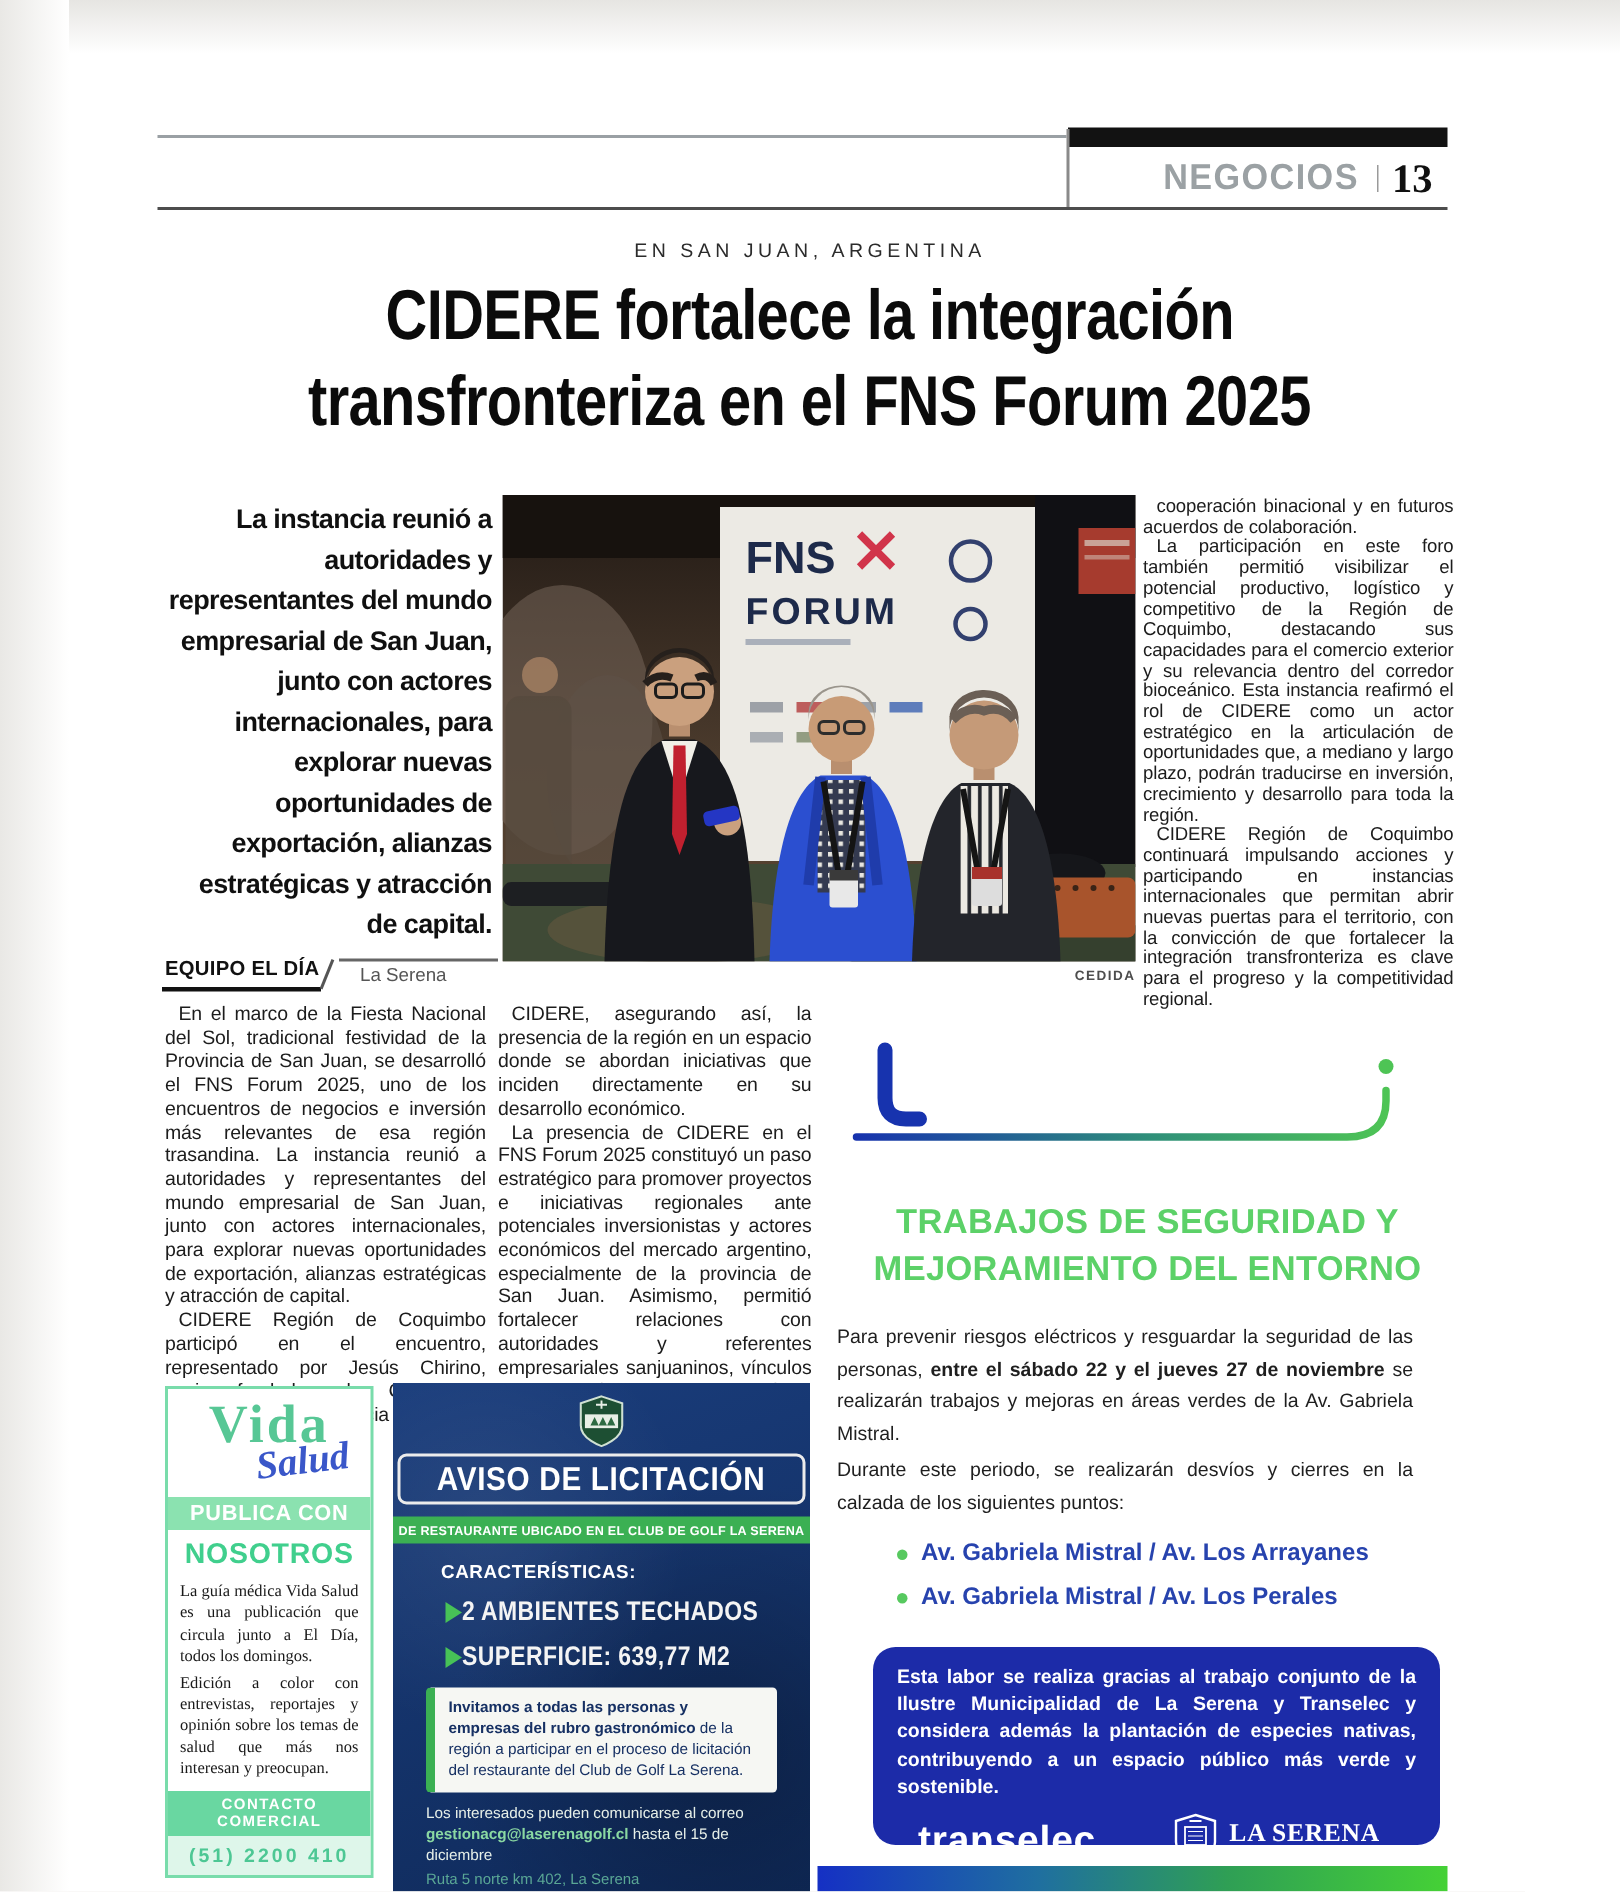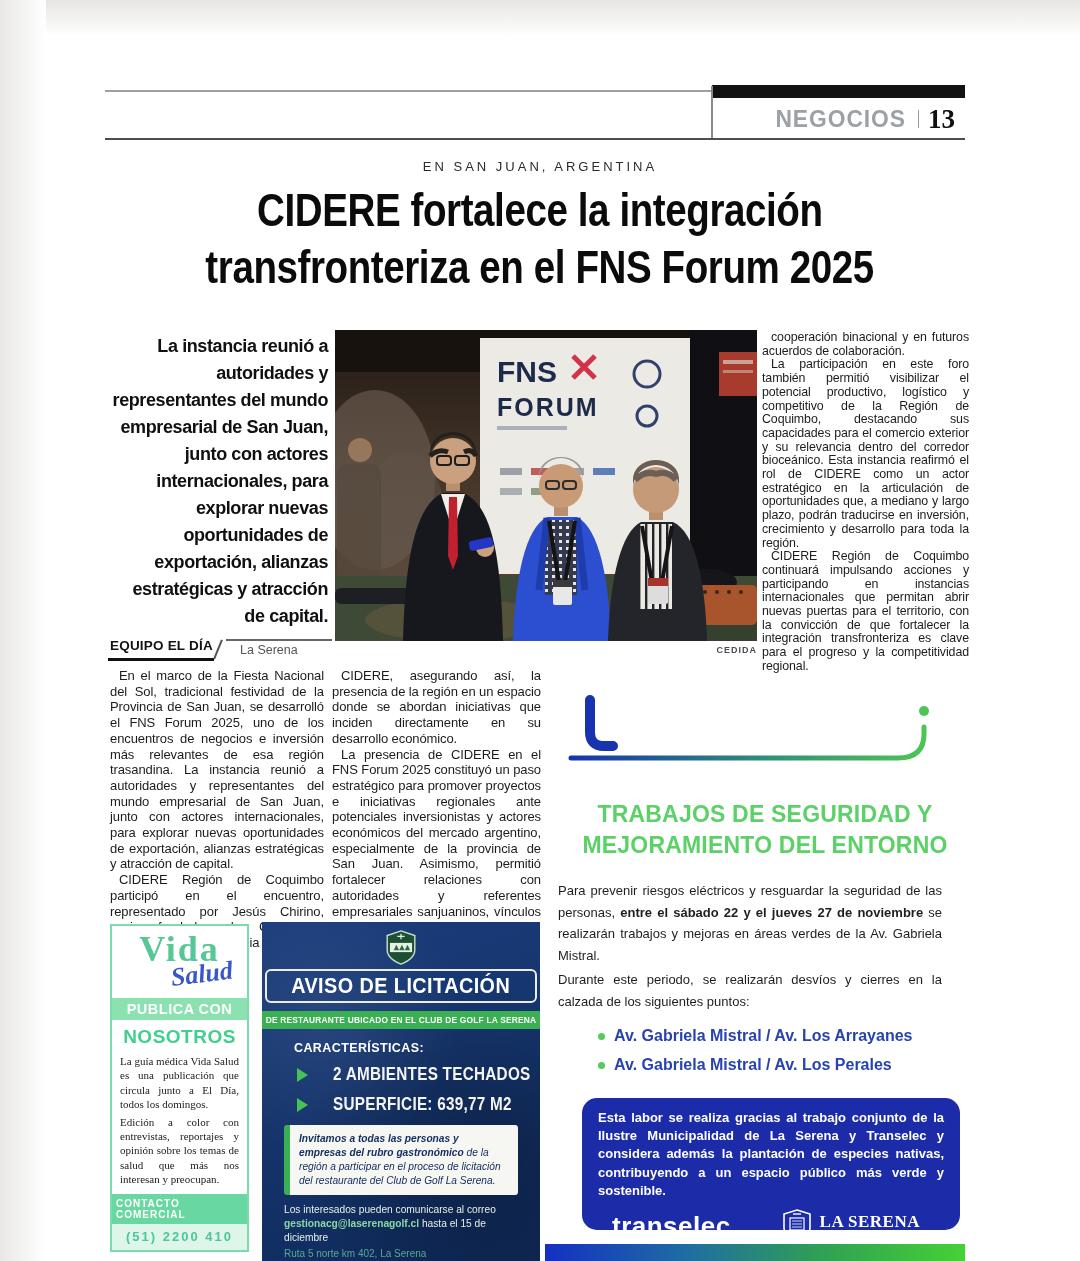--- a/index.html
+++ b/index.html
@@ -65,38 +65,38 @@
 
   
   .vida{left:110px;top:924px;width:139px;height:328px;border:2px solid #79dcab;box-sizing:border-box;background:#fff;display:flex;flex-direction:column;overflow:hidden;}
   .vida-title1{font-family:"Liberation Serif",serif;font-size:36px;font-weight:bold;color:#57c795;text-align:center;letter-spacing:2px;margin-top:4px;line-height:38px;}
   .vida-title2{font-family:"Liberation Serif",serif;font-style:italic;font-size:26px;font-weight:bold;color:#3a57c9;text-align:right;padding-right:14px;margin-top:-6px;transform:rotate(-7deg);line-height:30px;}
   .vida-band1{margin-top:6px;background:#8be2b0;color:#fff;font-weight:bold;font-size:14.5px;letter-spacing:0.5px;text-align:center;padding:3px 0;}
   .vida-nosotros{margin-top:6px;color:#40cf8d;font-weight:bold;font-size:19px;letter-spacing:0.5px;text-align:center;}
   .vida-body{margin-top:6px;padding:0 8px;font-family:"Liberation Serif",serif;font-size:11px;line-height:14.4px;text-align:justify;color:#1a1a1a;}
   .vida-body p{margin:0 0 3px 0;}
   .vida-spacer{flex:1;}
-  .vida-contact{background:#69d7a1;color:#fff;font-weight:bold;font-size:10px;letter-spacing:1px;text-align:left;padding:4px 4px;}
+  .vida-contact{background:#69d7a1;color:#fff;font-weight:bold;font-size:10px;letter-spacing:1px;text-align:center;padding:4px 4px;}
   .vida-phone{background:#def6ea;color:#4dc794;font-weight:bold;font-size:13px;letter-spacing:2px;text-align:center;padding:5px 0 6px;}
 
   
   .aviso{left:262px;top:922px;width:278px;height:339px;box-sizing:border-box;overflow:hidden;
          background-image:radial-gradient(circle at 22% 28%,rgba(255,255,255,0.07),transparent 42%),
                           radial-gradient(circle at 78% 72%,rgba(0,0,0,0.28),transparent 55%),
                           linear-gradient(160deg,#1a3d7c,#0f2a5a);
          display:flex;flex-direction:column;align-items:center;}
   .aviso-crest{margin-top:8px;width:34px;height:38px;}
   .aviso-titlebox{margin-top:4px;border:2px solid #ececec;border-radius:6px;padding:2px 12px;}
   .aviso-title{display:inline-block;font-size:22px;font-weight:bold;color:#fff;transform:scaleX(0.9);white-space:nowrap;letter-spacing:0.5px;}
   .aviso-band{position:relative;margin-top:8px;background:#3bb053;color:#fff;font-size:8.4px;font-weight:bold;letter-spacing:0.2px;padding:4px 9px;white-space:nowrap;}
   .aviso-feat-label{margin-top:12px;width:214px;text-align:left;color:#fff;font-weight:bold;font-size:12.5px;letter-spacing:0.4px;}
-  .aviso-feat{margin-top:9px;width:208px;display:flex;align-items:center;gap:25px;}
+  .aviso-feat{margin-top:9px;width:208px;display:flex;align-items:center;gap:0;}
   .tri{width:0;height:0;border-top:7px solid transparent;border-bottom:7px solid transparent;border-left:11px solid #47c257;flex:0 0 auto;}
   .aviso-feat span.ftext{font-size:18px;font-weight:600;color:#f4f4f4;transform:scaleX(0.85);transform-origin:left;white-space:nowrap;letter-spacing:0.3px;}
-  .aviso-invite{margin-top:10px;width:234px;box-sizing:border-box;background:#f6f7f3;border-radius:3px;border-left:6px solid #3bb053;padding:7px 9px;font-size:10.2px;line-height:14px;color:#163063;text-align:left;font-style:italic;}
+  .aviso-invite{margin-top:10px;width:234px;box-sizing:border-box;background:#f6f7f3;border-radius:3px;border-left:6px solid #3bb053;padding:7px 9px;font-size:10.2px;line-height:14px;color:#163063;text-align:left;}
   .aviso-invite b{font-weight:bold;}
   .aviso-contact{margin-top:8px;width:234px;font-size:10.2px;line-height:14px;color:#e6efe8;text-align:left;}
   .aviso-email{font-weight:bold;color:#8ad8a2;}
   .aviso-address{margin-top:2px;color:#5aa795;font-size:10px;}
 </style>
 </head>
 <body>
 
 <div class="scan">
   <div class="scan-edge-top"></div>

